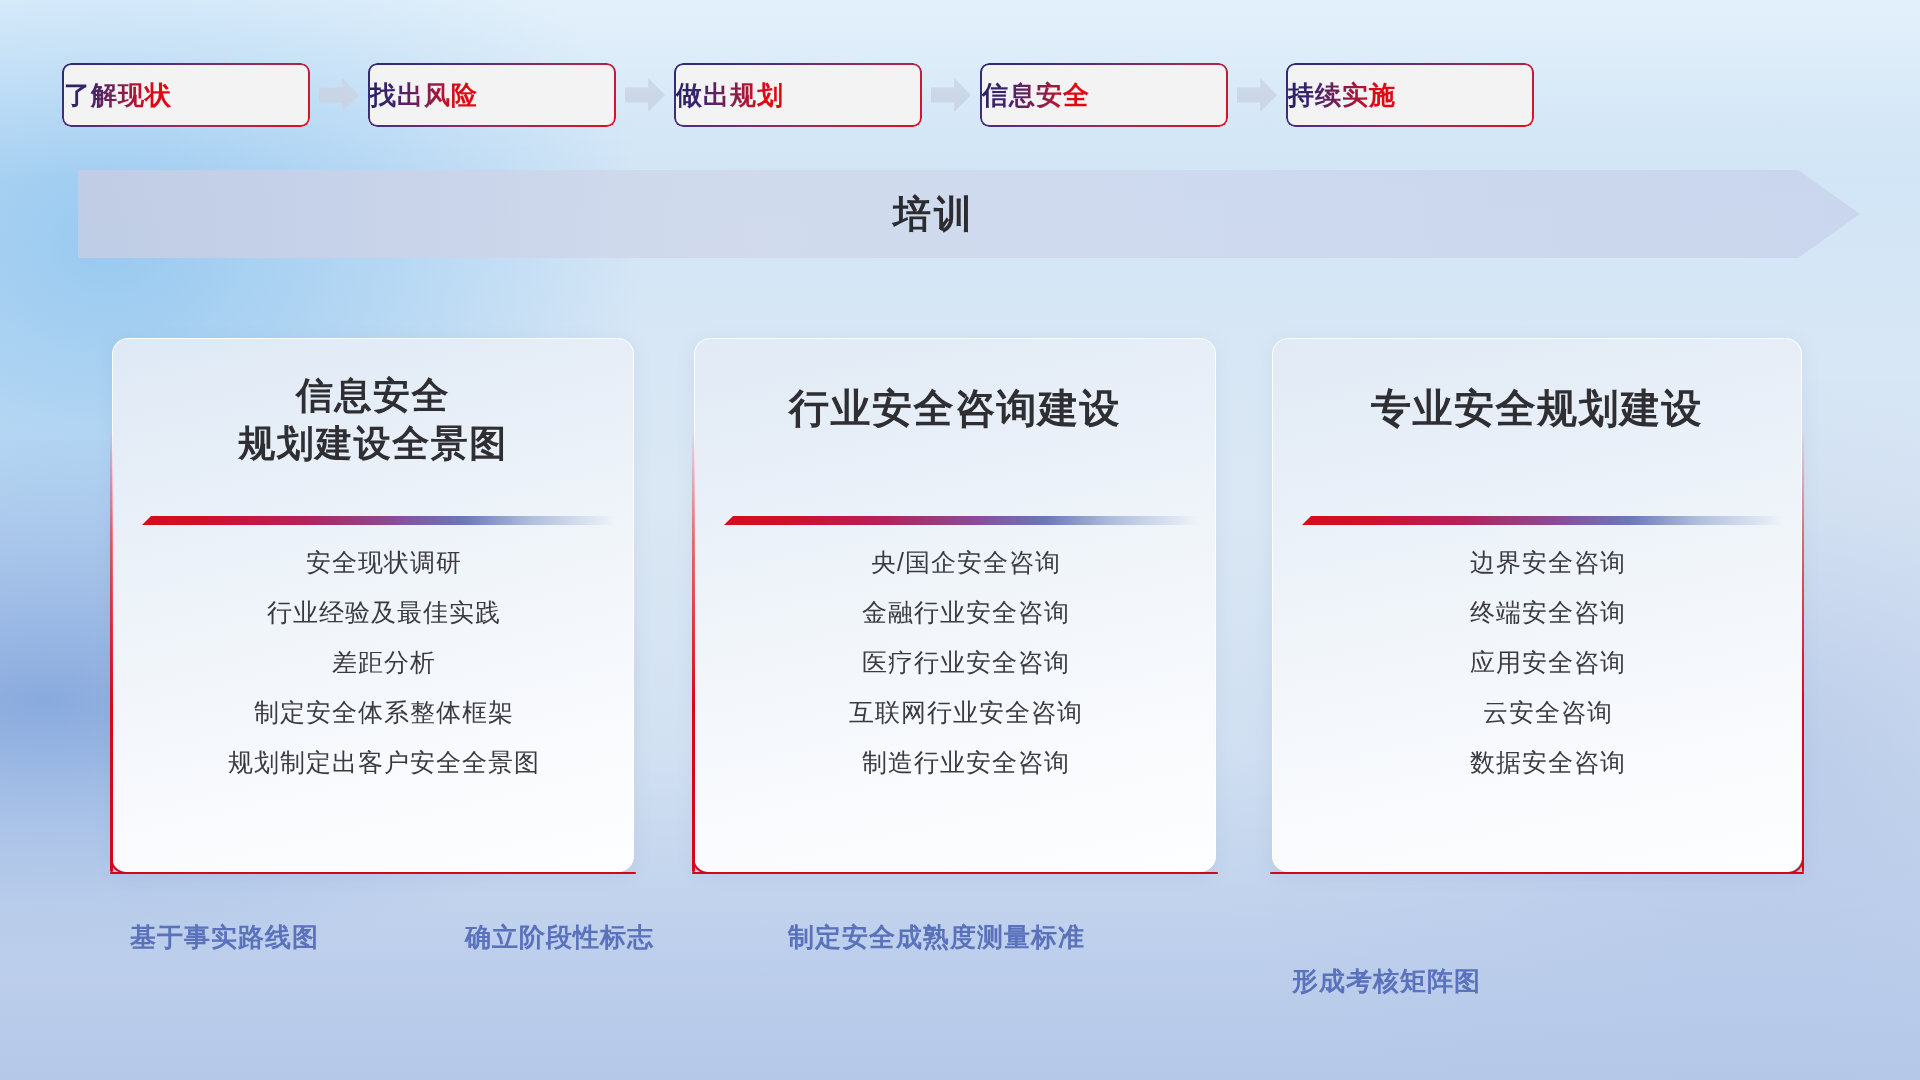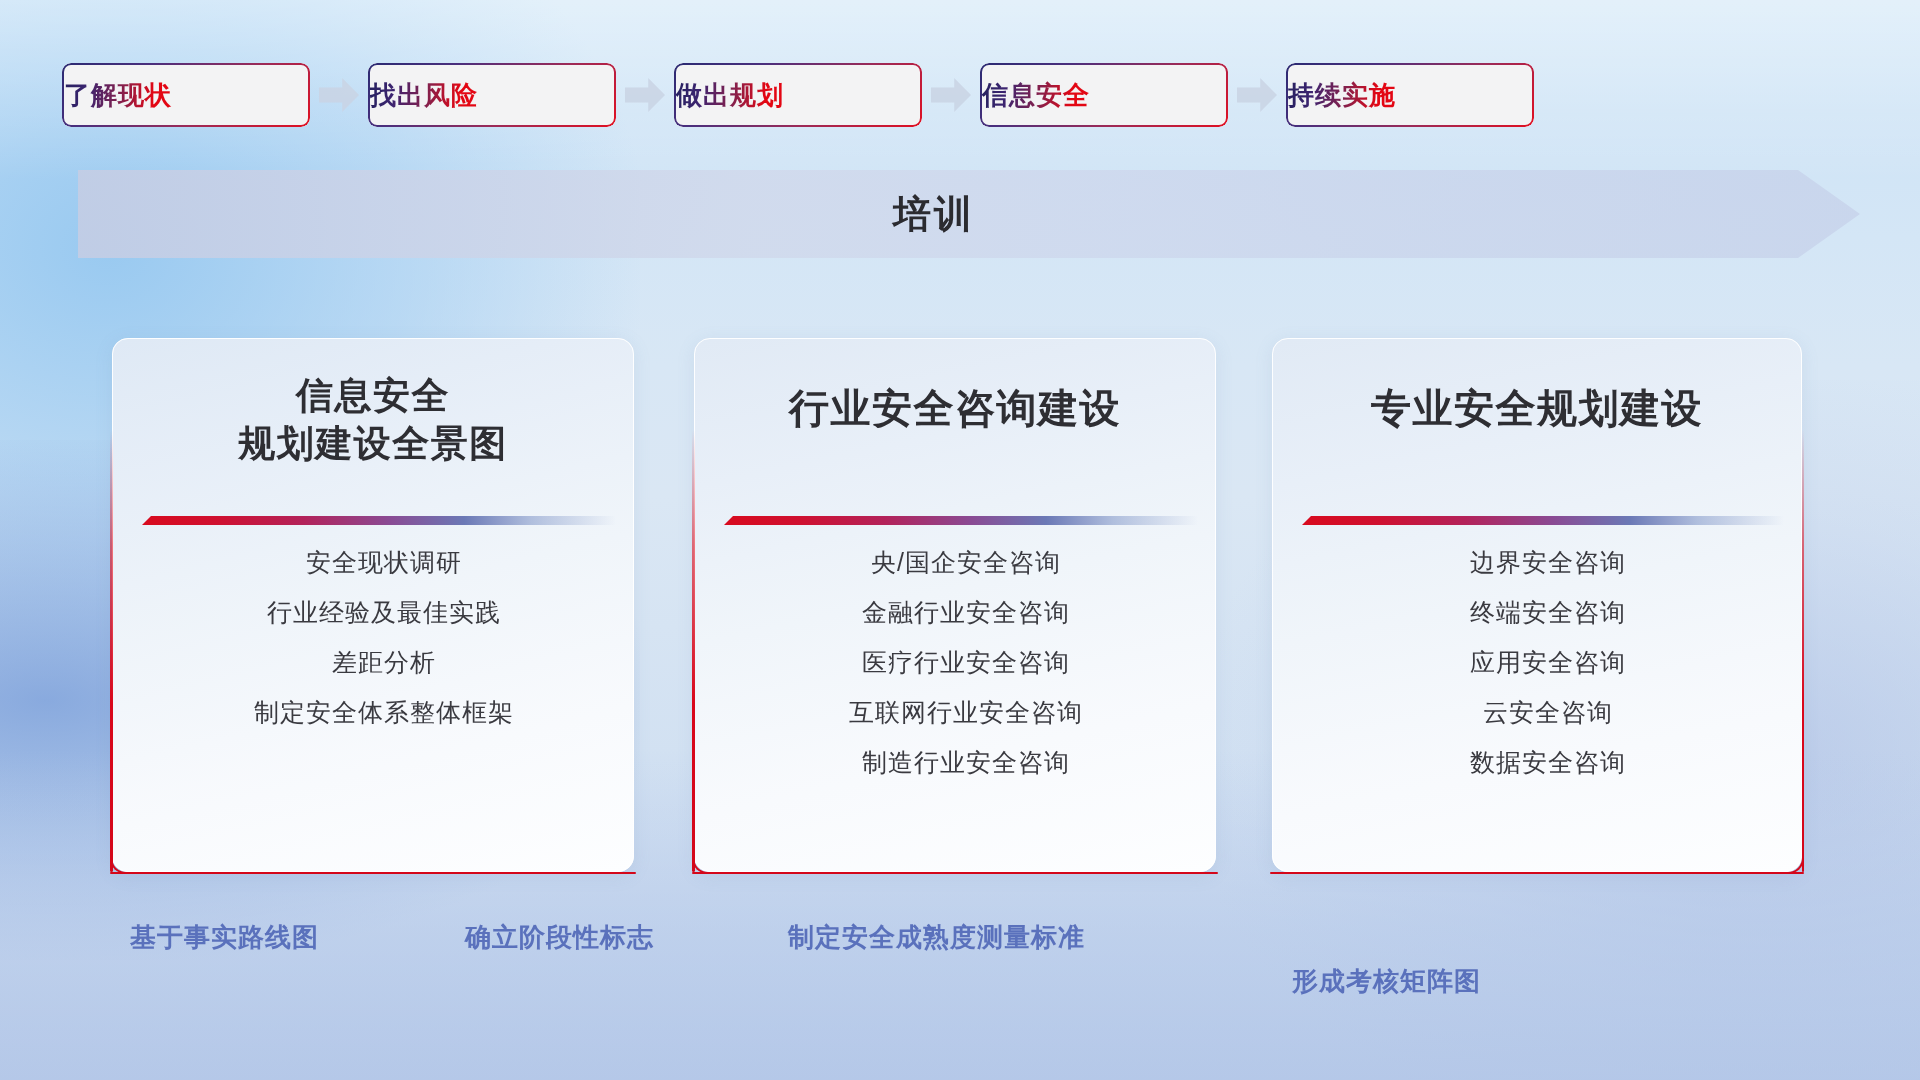--- a/index.html
+++ b/index.html
@@ -240,20 +240,21 @@
       <div>规划建设全景图</div>
     </div>
 
     <div class="divider" style="left:30px; right:18px;"></div>
 
     <ul class="card-list">
       <li>安全现状调研</li>
       <li>行业经验及最佳实践</li>
       <li>差距分析</li>
       <li>制定安全体系整体框架</li>
+      <li>规划制定出客户安全全景图</li>
     </ul>
   </div>
 
   <div class="card" style="left:1272px; width:530px;">
     <div class="card-inner-line"></div>
     <div class="accent accent-v accent-right"></div>
     <div class="accent accent-h"></div>
     <div class="accent accent-corner-br"></div>
 
     <div class="card-title">

